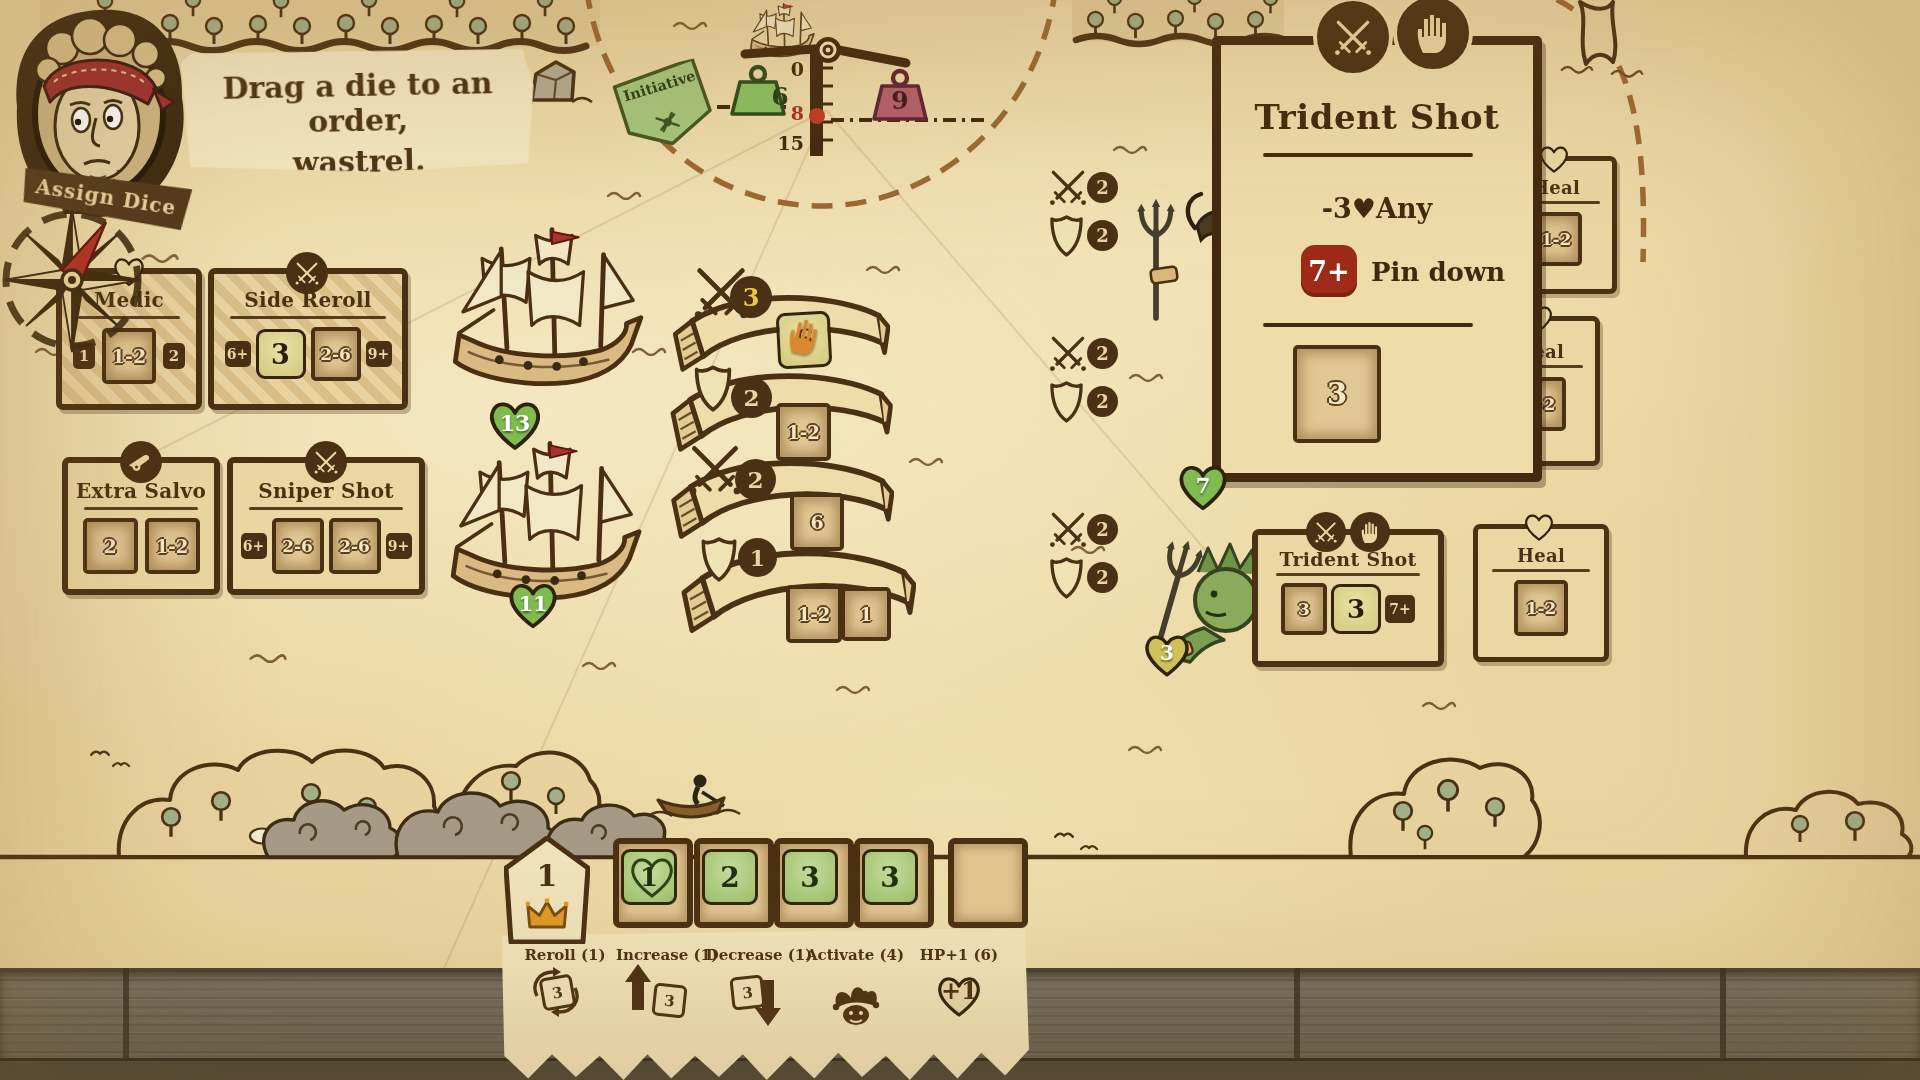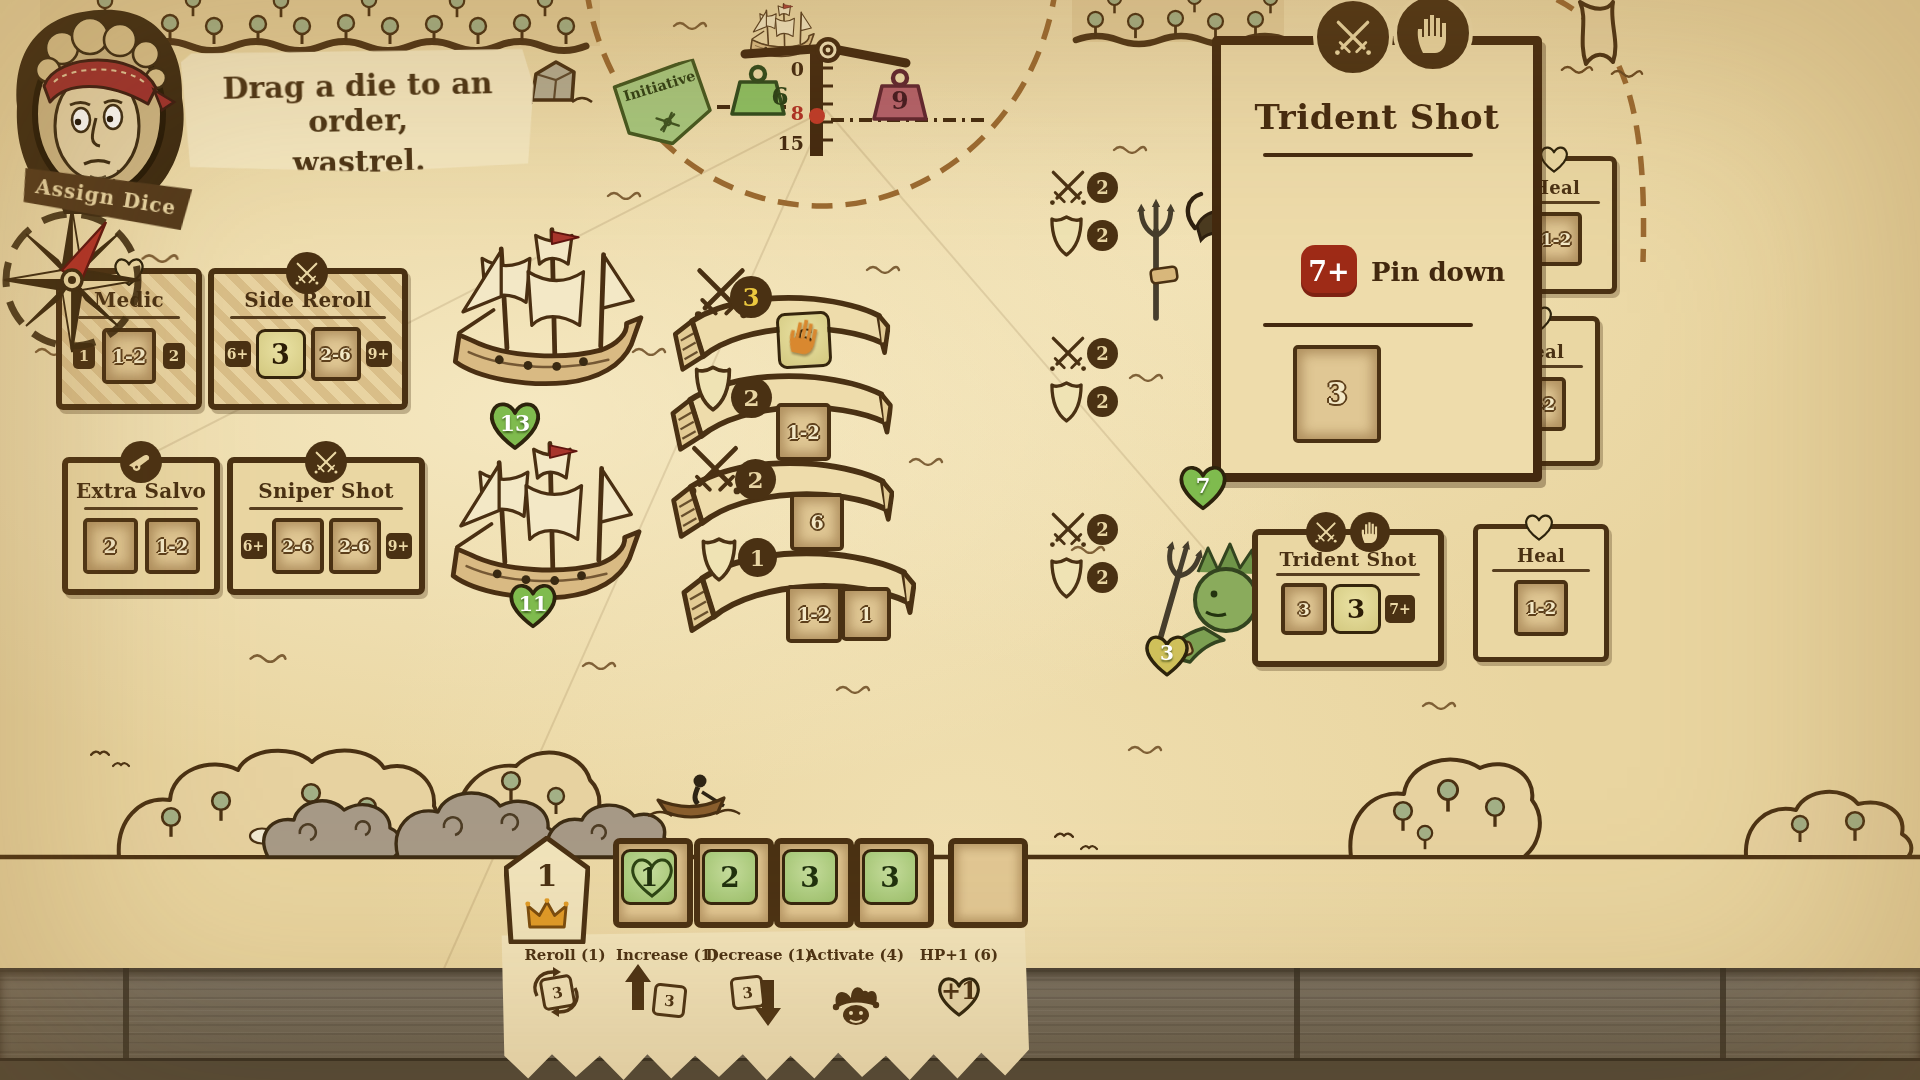--- a/index.html
+++ b/index.html
@@ -711,20 +711,21 @@
           <use href="#xswords"></use>
         </svg>
   </div>
   <div class="top-icon" style="left:172px;top:-52px;width:72px;height:72px;border:4px solid #eedcab">
     <svg width="40" height="44" viewBox="0 0 40 44" style="color:#ead7a3">
           <use href="#handic"></use>
         </svg>
   </div>
   <div class="abs" style="left:0;top:52px;width:100%;text-align:center;font-size:34px;font-weight:bold;color:#43290f;letter-spacing:.5px">Trident Shot</div>
   <div class="abs" style="left:42px;top:108px;width:210px;height:4px;background:#43290f;border-radius:2px"></div>
+  <div class="abs" style="left:0;top:148px;width:100%;text-align:center;font-size:27px;font-weight:bold;color:#43290f;font-family:'DejaVu Serif','DejaVu Sans',serif">-3♥Any</div>
   <div class="abs" style="left:80px;top:200px;width:56px;height:52px;background:#9e2b17;border-radius:14px;
        display:flex;align-items:center;justify-content:center;color:#fff;font-size:27px;font-weight:bold;
        box-shadow:inset 0 -4px 0 rgba(0,0,0,.2)">7+</div>
   <div class="abs" style="left:150px;top:212px;font-size:26px;font-weight:bold;color:#43290f">Pin down</div>
   <div class="abs" style="left:42px;top:278px;width:210px;height:4px;background:#43290f;border-radius:2px"></div>
   <div class="die-slot abs" style="left:72px;top:300px;width:80px;height:90px">
     <span class="slot-num" style="font-size:29px">3</span>
   </div>
 </div>
 

